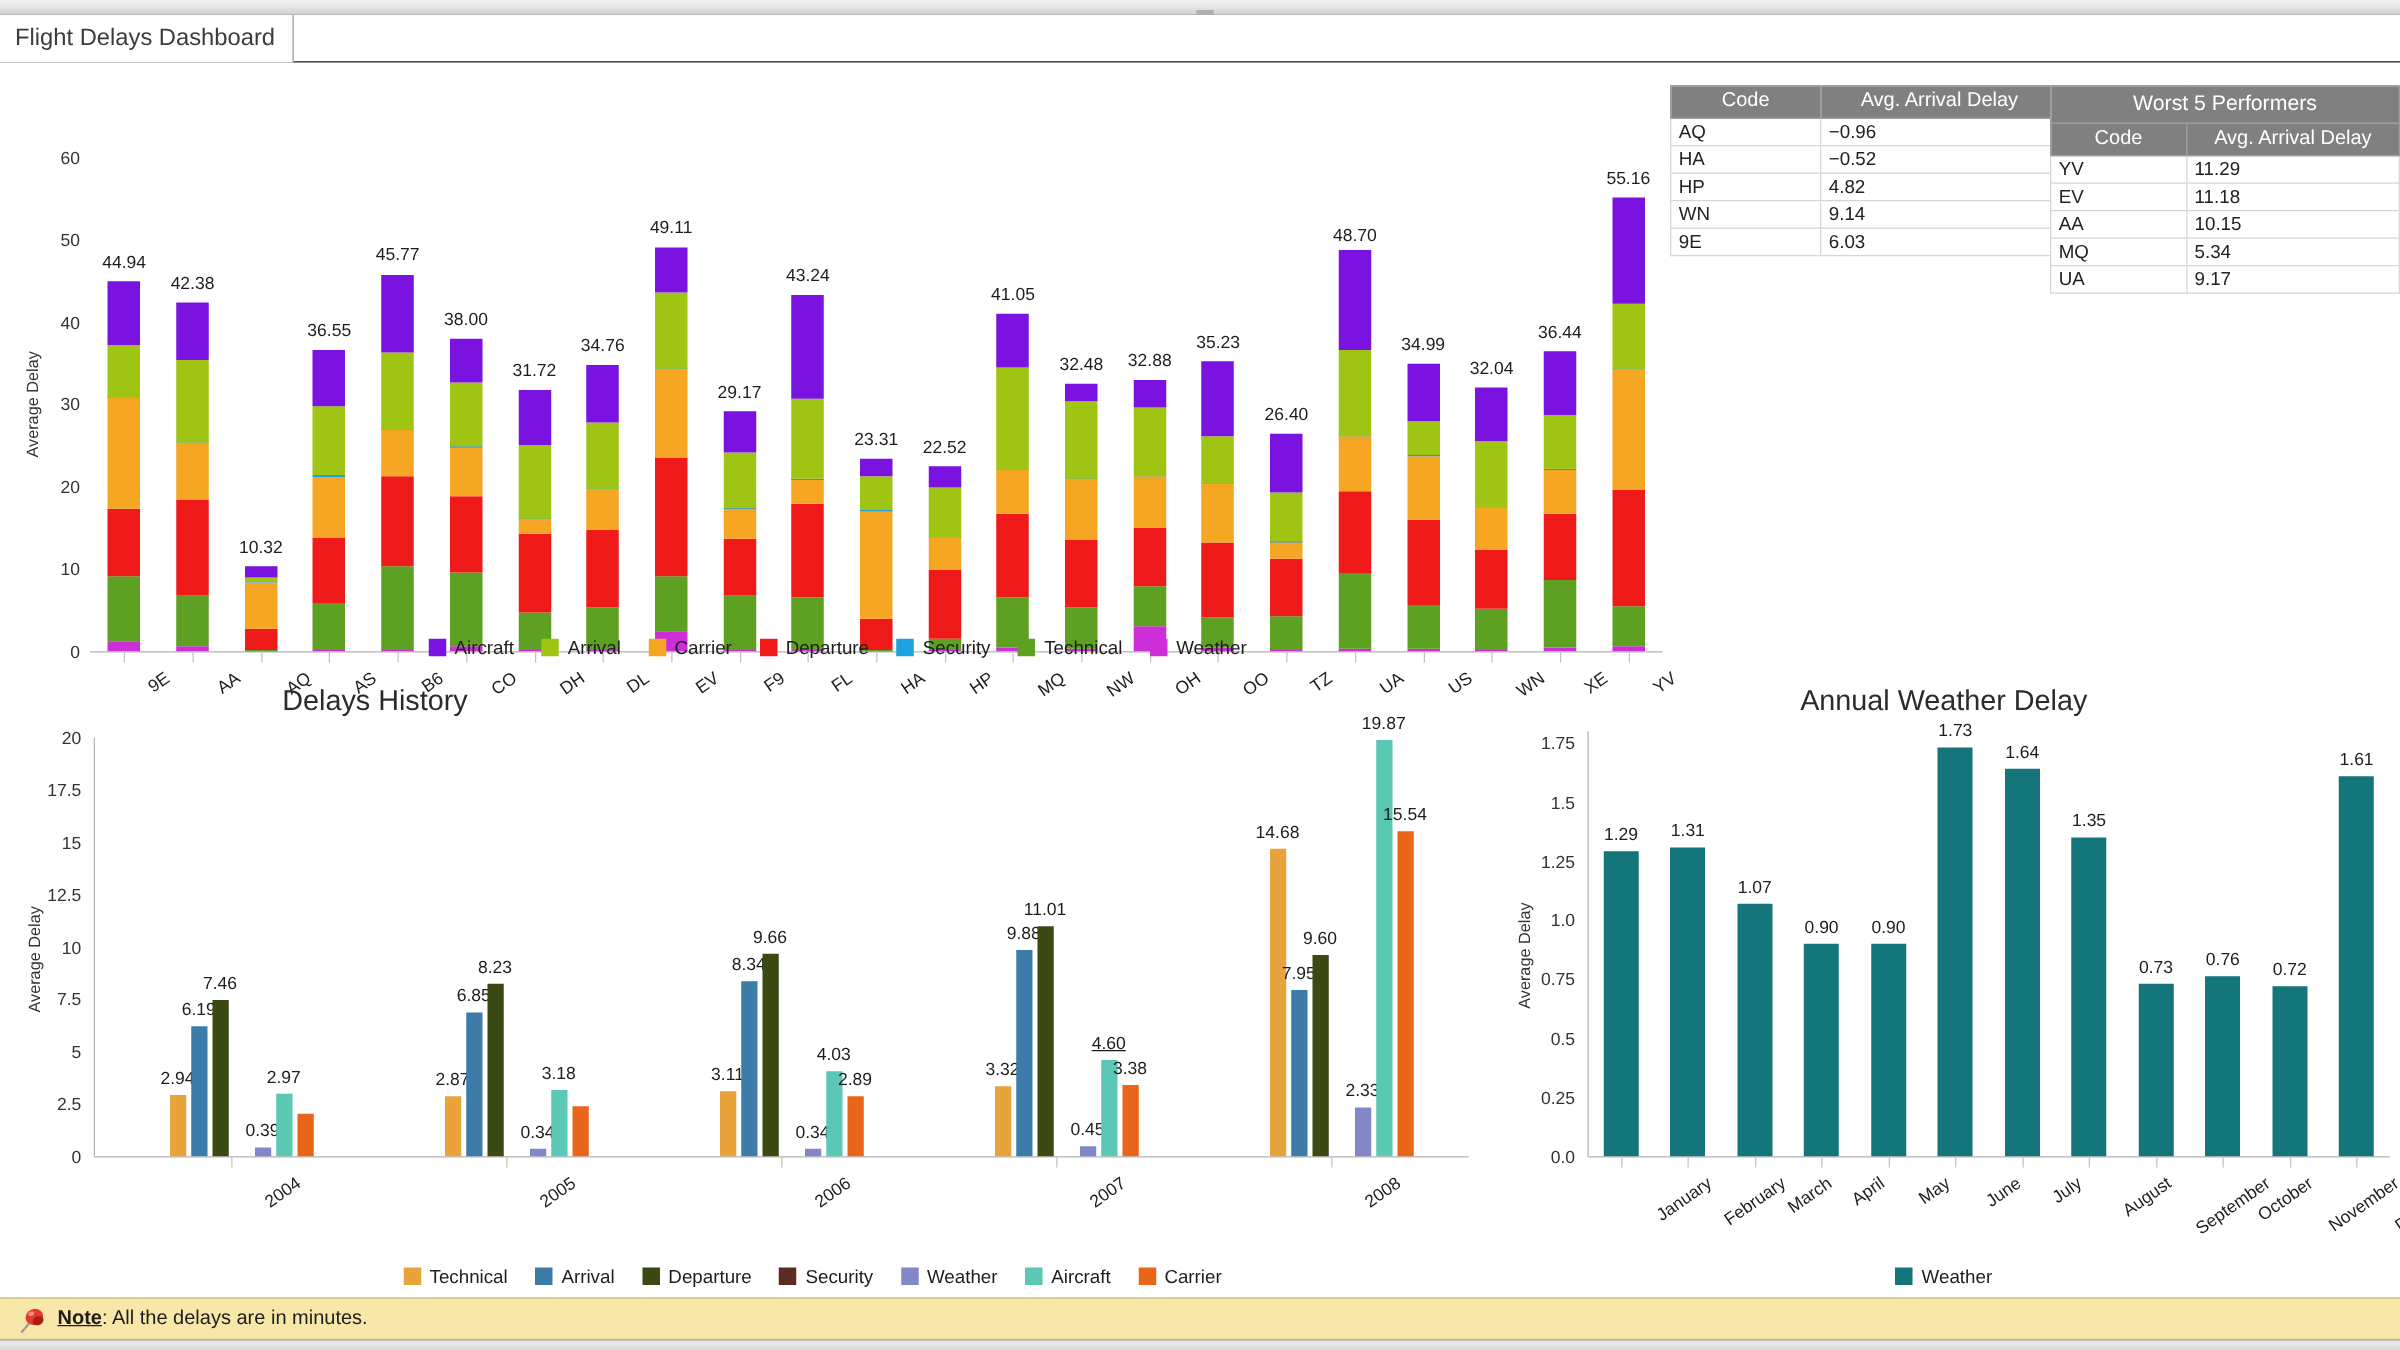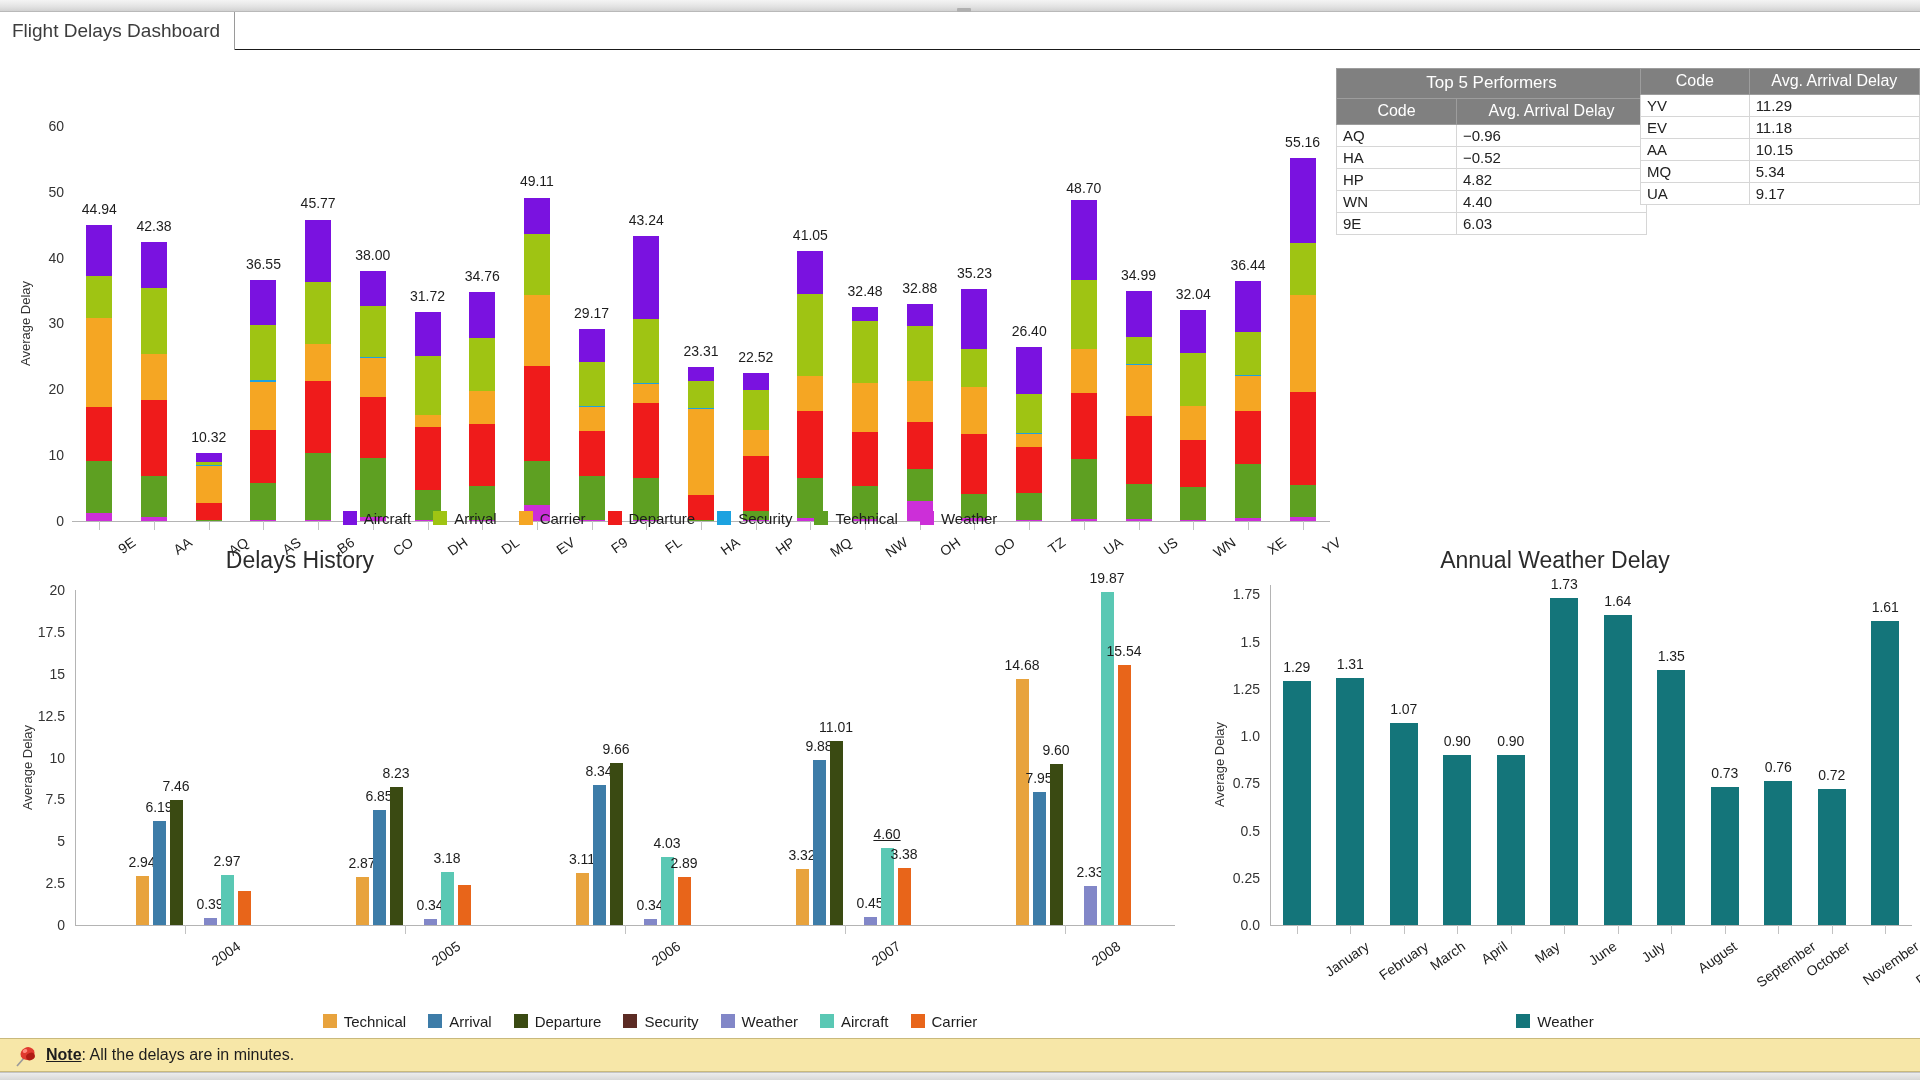--- a/index.html
+++ b/index.html
@@ -456,52 +456,52 @@
       </div>
       <div class="legend-item">
         <span class="swatch" style="background:#cc2fd8;"></span>
         <span class="legend-text">Weather</span>
       </div>
     </div>
 
   <table class="perf-table" id="table-top" style="left:1336px;top:68px;">
       <thead>
         <tr>
-          <th class="title" colspan="2">Top 5 Performers</th>
-        </tr>
-        <tr>
           <th class="col">Code</th>
           <th class="col">Avg. Arrival Delay</th>
         </tr>
       </thead>
       <tbody>
         <tr>
           <td class="code">AQ</td>
           <td class="val">−0.96</td>
         </tr>
         <tr>
           <td class="code">HA</td>
           <td class="val">−0.52</td>
         </tr>
         <tr>
           <td class="code">HP</td>
           <td class="val">4.82</td>
         </tr>
         <tr>
           <td class="code">WN</td>
-          <td class="val">4.40</td>
+          <td class="val">9.14</td>
         </tr>
         <tr>
           <td class="code">9E</td>
           <td class="val">6.03</td>
         </tr>
       </tbody>
     </table>
   <table class="perf-table" id="table-worst" style="left:1640px;top:68px;">
       <thead>
+        <tr>
+          <th class="title" colspan="2">Worst 5 Performers</th>
+        </tr>
         <tr>
           <th class="col">Code</th>
           <th class="col">Avg. Arrival Delay</th>
         </tr>
       </thead>
       <tbody>
         <tr>
           <td class="code">YV</td>
           <td class="val">11.29</td>
         </tr>

